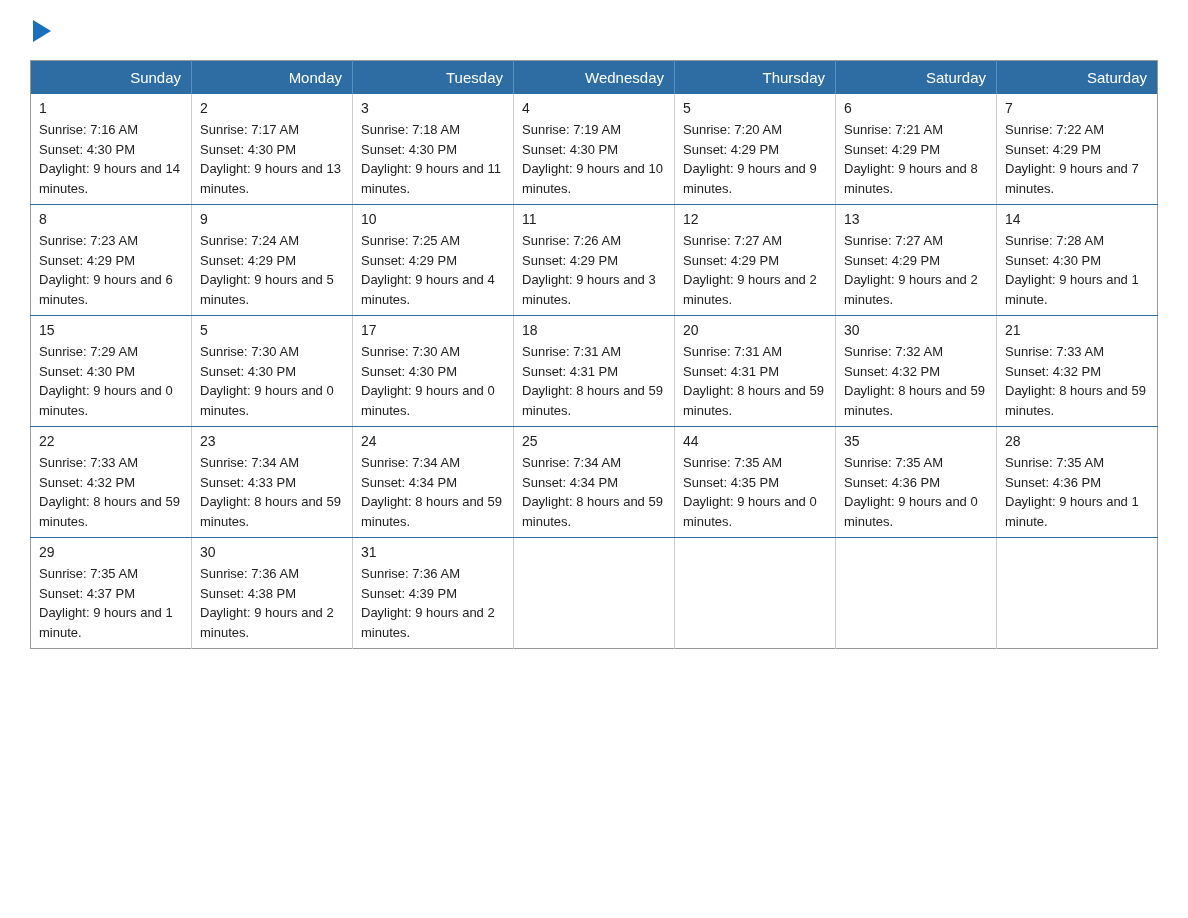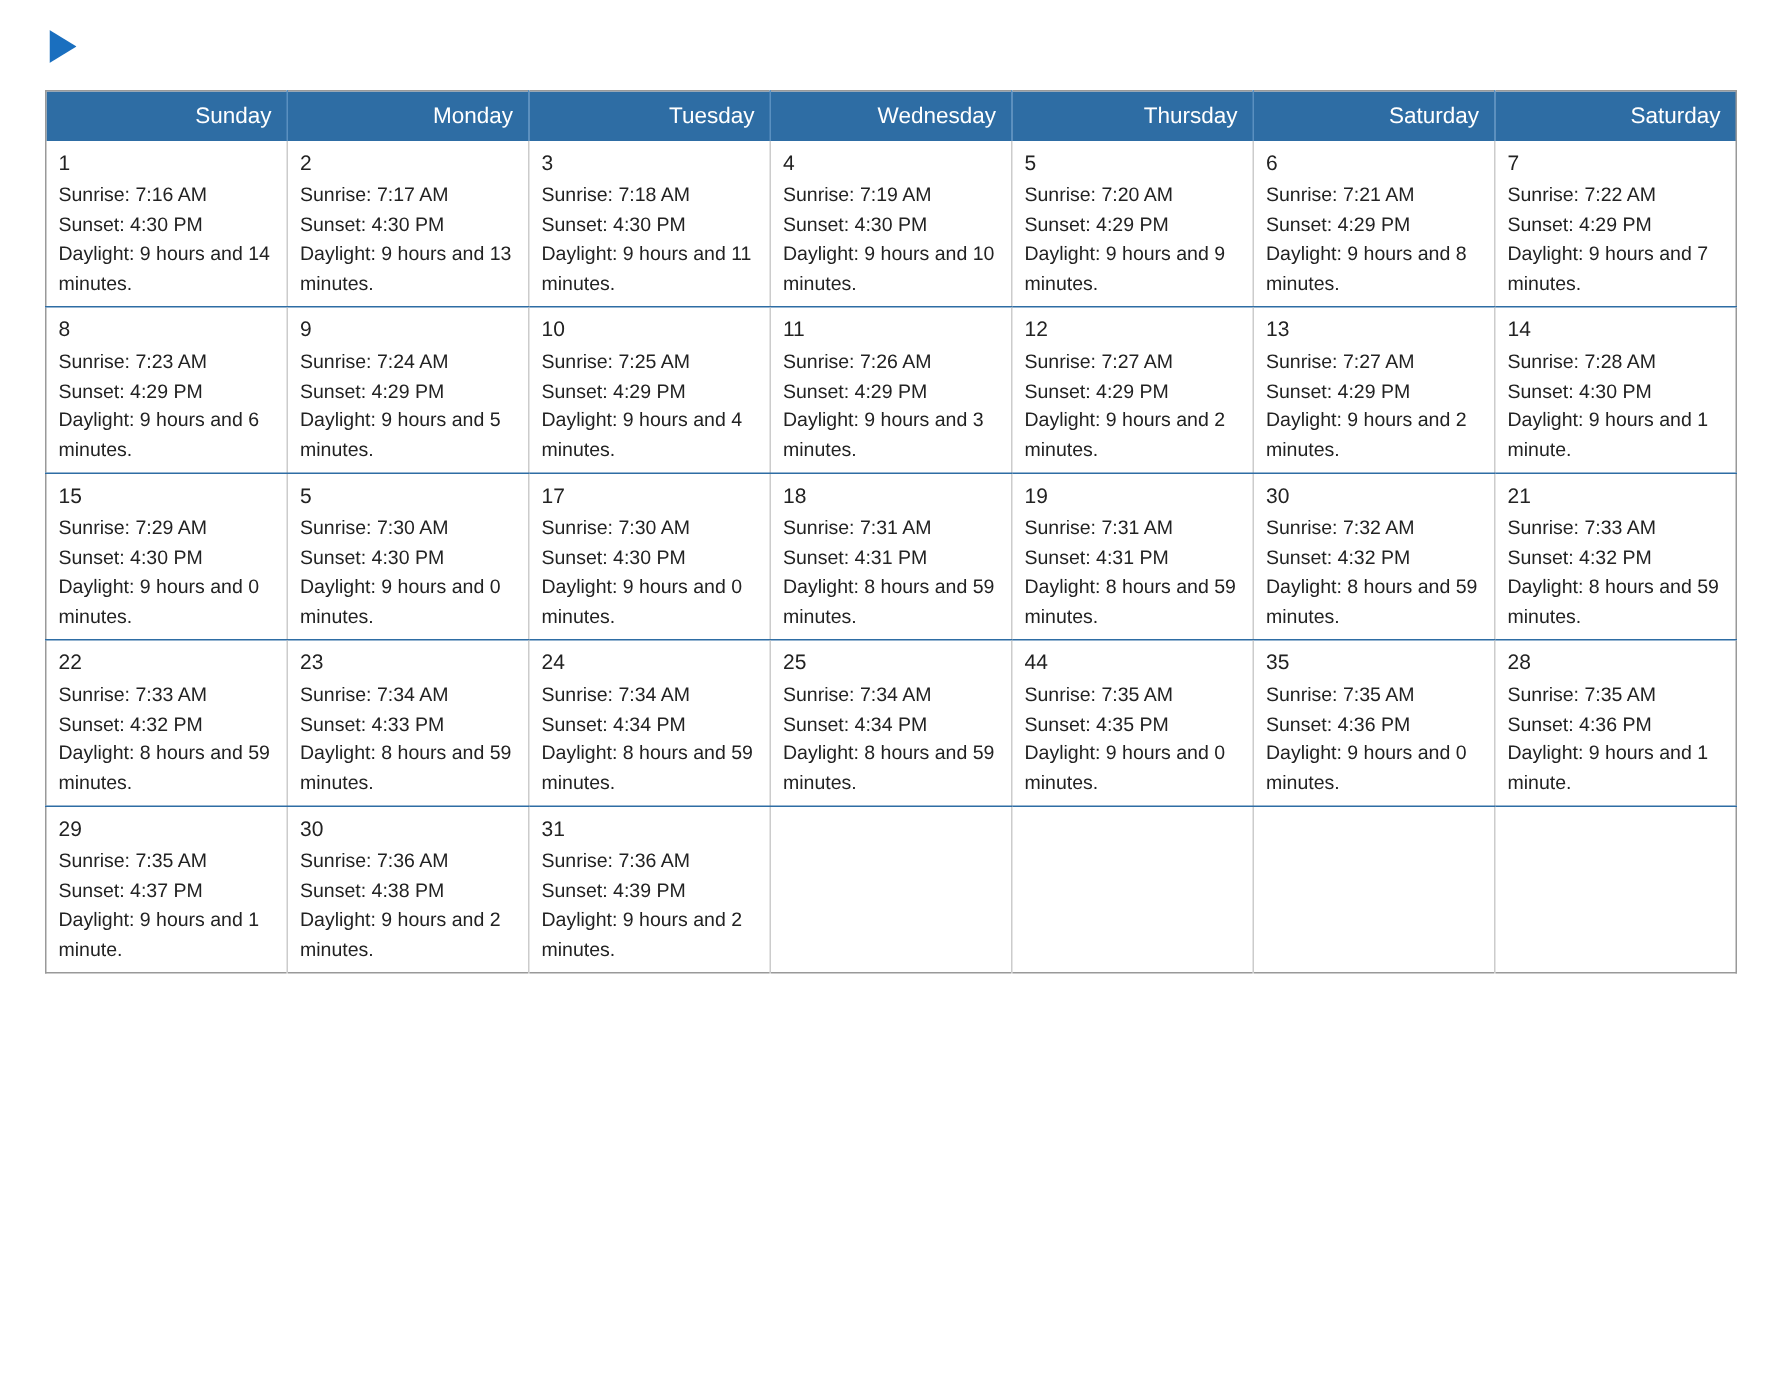--- a/index.html
+++ b/index.html
@@ -214,21 +214,21 @@
       </td>
         <td>
         <span class="day-number">17</span>
         <span class="day-info">Sunrise: 7:30 AM<br>Sunset: 4:30 PM<br>Daylight: 9 hours and 0 minutes.</span>
       </td>
         <td>
         <span class="day-number">18</span>
         <span class="day-info">Sunrise: 7:31 AM<br>Sunset: 4:31 PM<br>Daylight: 8 hours and 59 minutes.</span>
       </td>
         <td>
-        <span class="day-number">19</span>
+        <span class="day-number">20</span>
         <span class="day-info">Sunrise: 7:31 AM<br>Sunset: 4:31 PM<br>Daylight: 8 hours and 59 minutes.</span>
       </td>
         <td>
         <span class="day-number">30</span>
         <span class="day-info">Sunrise: 7:32 AM<br>Sunset: 4:32 PM<br>Daylight: 8 hours and 59 minutes.</span>
       </td>
         <td>
         <span class="day-number">21</span>
         <span class="day-info">Sunrise: 7:33 AM<br>Sunset: 4:32 PM<br>Daylight: 8 hours and 59 minutes.</span>
       </td>

